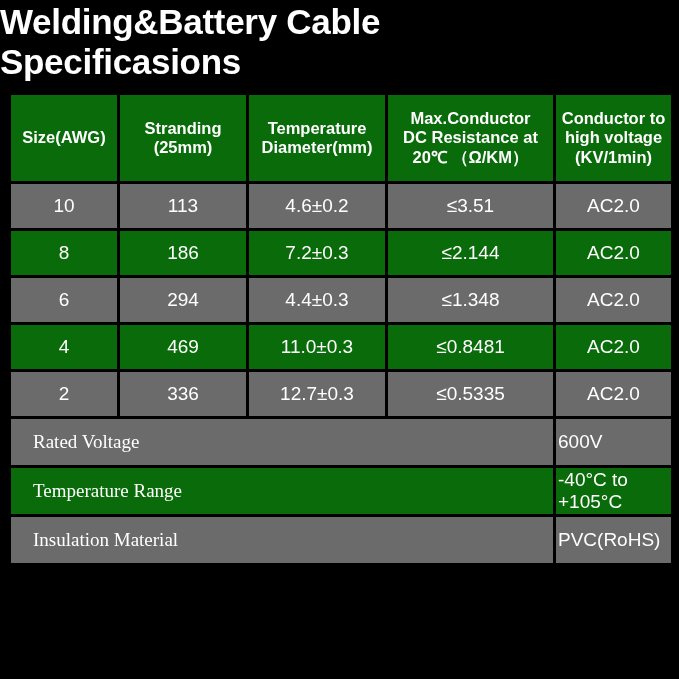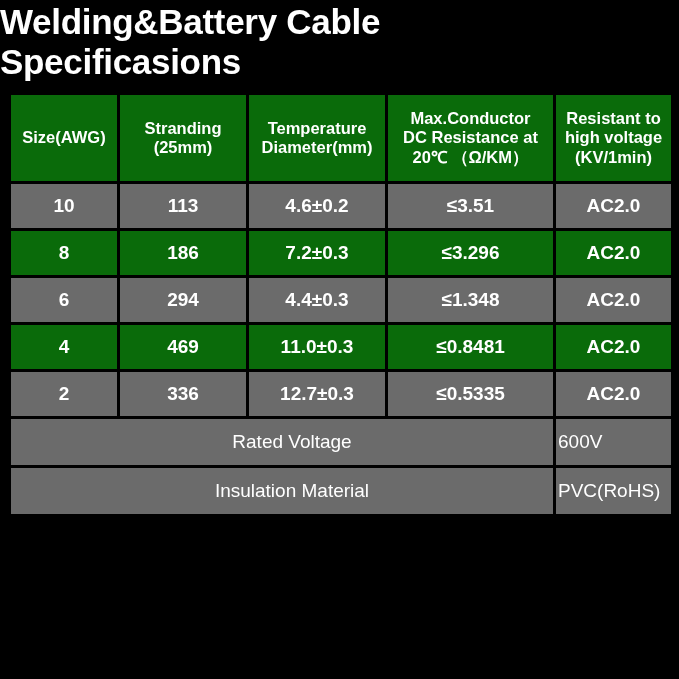--- a/index.html
+++ b/index.html
@@ -66,31 +66,32 @@
     height: 86px;
     font-size: 16.5px;
     font-weight: bold;
     line-height: 1.18;
   }
   tbody tr.row-gray td { background: #6b6b6b; }
   tbody tr.row-green td { background: #0a6b0a; }
   tbody td {
     height: 44px;
     font-size: 19px;
-    font-weight: bold;
+    font-weight: normal;
   }
   tfoot tr.row-gray td { background: #6b6b6b; }
   tfoot tr.row-green td { background: #0a6b0a; }
   tfoot td {
     height: 46px;
     font-size: 19px;
   }
   tfoot td.foot-label {
-    text-align: center;
+    text-align: left;
     padding-left: 22px;
+    font-family: Liberation Serif, serif;
   }
   tfoot td.foot-value {
     text-align: left;
   }
 </style>
 </head>
 <body>
 
 <div class="page">
 
@@ -104,36 +105,36 @@
           <col class="c3">
           <col class="c4">
           <col class="c5">
       </colgroup>
       <thead>
         <tr>
             <th><span>Size(AWG)</span></th>
             <th><span>Stranding</span><br><span>(25mm)</span></th>
             <th><span>Temperature</span><br><span>Diameter(mm)</span></th>
             <th><span>Max.Conductor</span><br><span>DC Resistance at</span><br><span>20℃ （Ω/KM）</span></th>
-            <th><span>Resistant to</span><br><span>high voltage</span><br><span>(KV/1min)</span></th>
+            <th><span>Conductor to</span><br><span>high voltage</span><br><span>(KV/1min)</span></th>
           </tr>
       </thead>
       <tbody>
           <tr class="row-gray">
             <td>10</td>
             <td>113</td>
             <td>4.6±0.2</td>
             <td>≤3.51</td>
             <td>AC2.0</td>
           </tr>
           <tr class="row-green">
             <td>8</td>
             <td>186</td>
             <td>7.2±0.3</td>
-            <td>≤3.296</td>
+            <td>≤2.144</td>
             <td>AC2.0</td>
           </tr>
           <tr class="row-gray">
             <td>6</td>
             <td>294</td>
             <td>4.4±0.3</td>
             <td>≤1.348</td>
             <td>AC2.0</td>
           </tr>
           <tr class="row-green">
@@ -149,20 +150,24 @@
             <td>12.7±0.3</td>
             <td>≤0.5335</td>
             <td>AC2.0</td>
           </tr>
         </tbody>
       <tfoot>
           <tr class="row-gray">
             <td class="foot-label" colspan="4">Rated Voltage</td>
             <td class="foot-value">600V</td>
           </tr>
+          <tr class="row-green">
+            <td class="foot-label" colspan="4">Temperature Range</td>
+            <td class="foot-value">-40°C to +105°C</td>
+          </tr>
           <tr class="row-gray">
             <td class="foot-label" colspan="4">Insulation Material</td>
             <td class="foot-value">PVC(RoHS)</td>
           </tr>
         </tfoot>
     </table>
   </div>
 
 </div>
 

